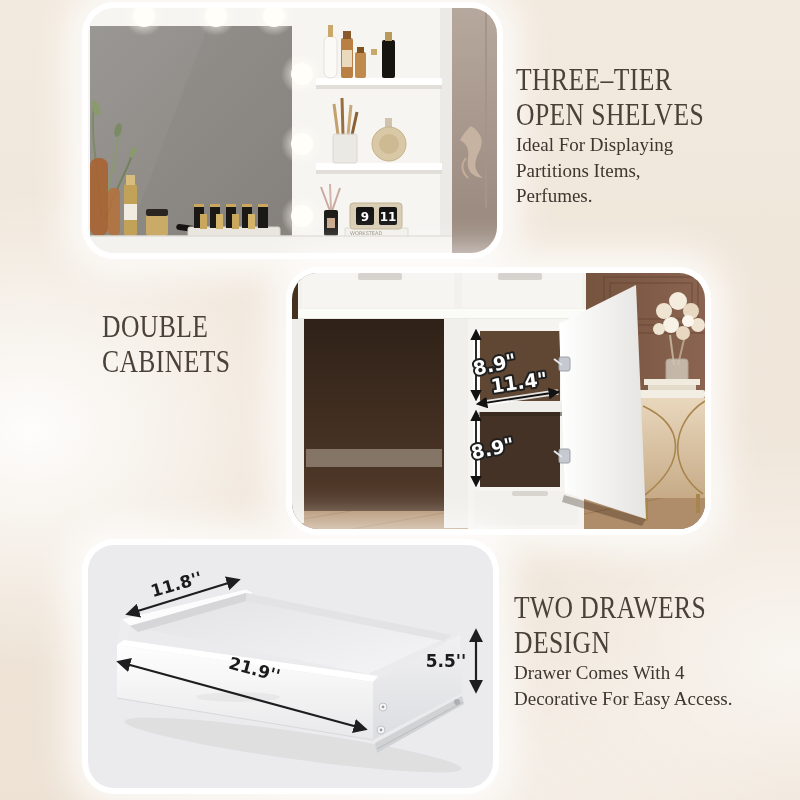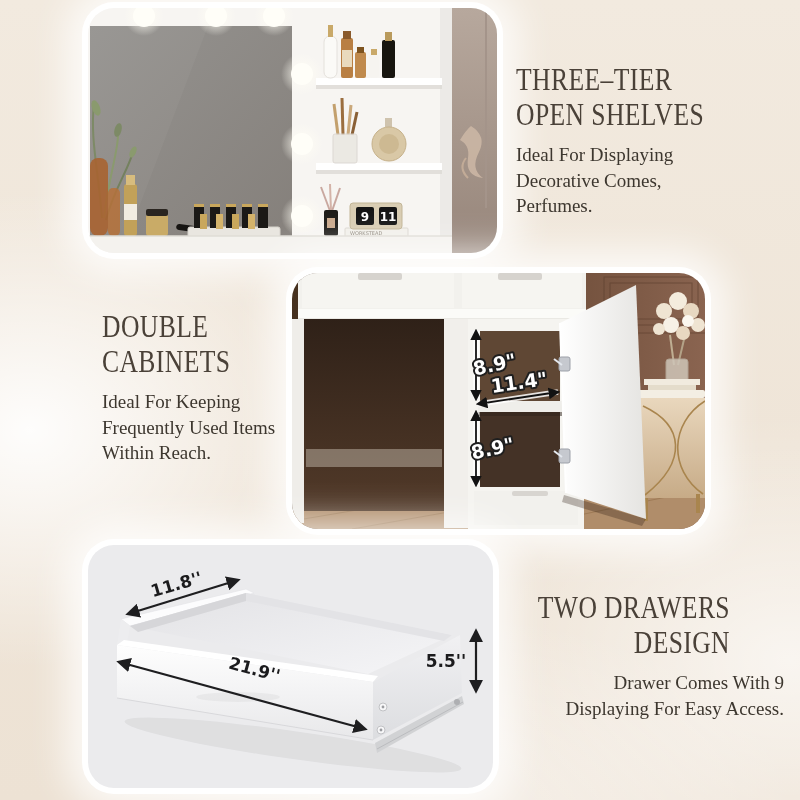--- a/index.html
+++ b/index.html
@@ -18,25 +18,25 @@
   }
   .card svg{display:block;}
   .card-a{left:88px;top:8px;width:409px;height:245px;}
   .card-b{left:292px;top:273px;width:413px;height:256px;}
   .card-c{left:88px;top:545px;width:405px;height:243px;}
   .text-block{position:absolute;}
   .text-block h2{
     margin:0;font-weight:400;color:#4a4138;font-size:32px;line-height:1.08;
     letter-spacing:.5px;transform:scaleX(.8);transform-origin:left top;white-space:nowrap;
   }
-  .text-block p{margin:11px 0 0 0;color:#3d372f;font-size:19px;line-height:1.34;}
+  .text-block p{margin:1px 0 0 0;color:#3d372f;font-size:19px;line-height:1.34;}
   .hl,.bl{display:block;}
   .text-a{left:516px;top:62px;width:270px;font-family:Liberation Serif, serif;}
   .text-b{left:102px;top:309px;width:220px;}
-  .text-c{left:514px;top:590px;width:270px;text-align:right;}
+  .text-c{left:514px;top:590px;width:270px;}
   .dimw{font-family:"DejaVu Sans",sans-serif;font-size:19px;font-weight:bold;
         fill:#ffffff;stroke:#1f1f1f;stroke-width:4px;paint-order:stroke;stroke-linejoin:round;}
   .dimb{font-family:"DejaVu Sans",sans-serif;font-size:17px;font-weight:bold;fill:#1b1b1d;}
   .tiny{font-family:"DejaVu Sans",sans-serif;}
 </style>
 </head>
 <body>
 
 <div class="canvas">
 
@@ -169,21 +169,21 @@
     </svg>
   </div>
 
   <div class="text-block text-a">
     <h2>
       <span class="hl">THREE–TIER</span>
       <span class="hl">OPEN SHELVES</span>
     </h2>
     <p>
       <span class="bl">Ideal For Displaying</span>
-      <span class="bl">Decorative Comes,</span>
+      <span class="bl">Partitions Items,</span>
       <span class="bl">Perfumes.</span>
     </p>
   </div>
 
   <div class="card card-b">
     <svg width="413" height="256" viewBox="0 0 413 256">
       <defs>
         <linearGradient id="wallB" x1="0" y1="0" x2="1" y2="0">
           <stop offset="0" stop-color="#46311f"></stop>
             <stop offset=".55" stop-color="#6a4a36"></stop>
@@ -291,25 +291,20 @@
         <text class="dimw" x="202" y="182" text-anchor="middle" transform="rotate(-12 202 182)">8.9"</text>
       </g>
     </svg>
   </div>
 
   <div class="text-block text-b">
     <h2>
       <span class="hl">DOUBLE</span>
       <span class="hl">CABINETS</span>
     </h2>
-    <p>
-      <span class="bl">Ideal For Keeping</span>
-      <span class="bl">Frequently Used Items</span>
-      <span class="bl">Within Reach.</span>
-    </p>
   </div>
 
   <div class="card card-c">
     <svg width="405" height="243" viewBox="0 0 405 243">
       <defs>
         <linearGradient id="frontG" x1="0" y1="0" x2="0" y2="1">
           <stop offset="0" stop-color="#fefefe"></stop>
             <stop offset="1" stop-color="#e8e8ea"></stop>
         </linearGradient>
         <linearGradient id="capG" x1="0" y1="0" x2="0" y2="1">
@@ -355,18 +350,18 @@
       <text class="dimb" x="358" y="122" text-anchor="middle">5.5''</text>
     </svg>
   </div>
 
   <div class="text-block text-c">
     <h2>
       <span class="hl">TWO DRAWERS</span>
       <span class="hl">DESIGN</span>
     </h2>
     <p>
-      <span class="bl">Drawer Comes With 9</span>
-      <span class="bl">Displaying For Easy Access.</span>
+      <span class="bl">Drawer Comes With 4</span>
+      <span class="bl">Decorative For Easy Access.</span>
     </p>
   </div>
 
 </div>
 
 </body></html>

